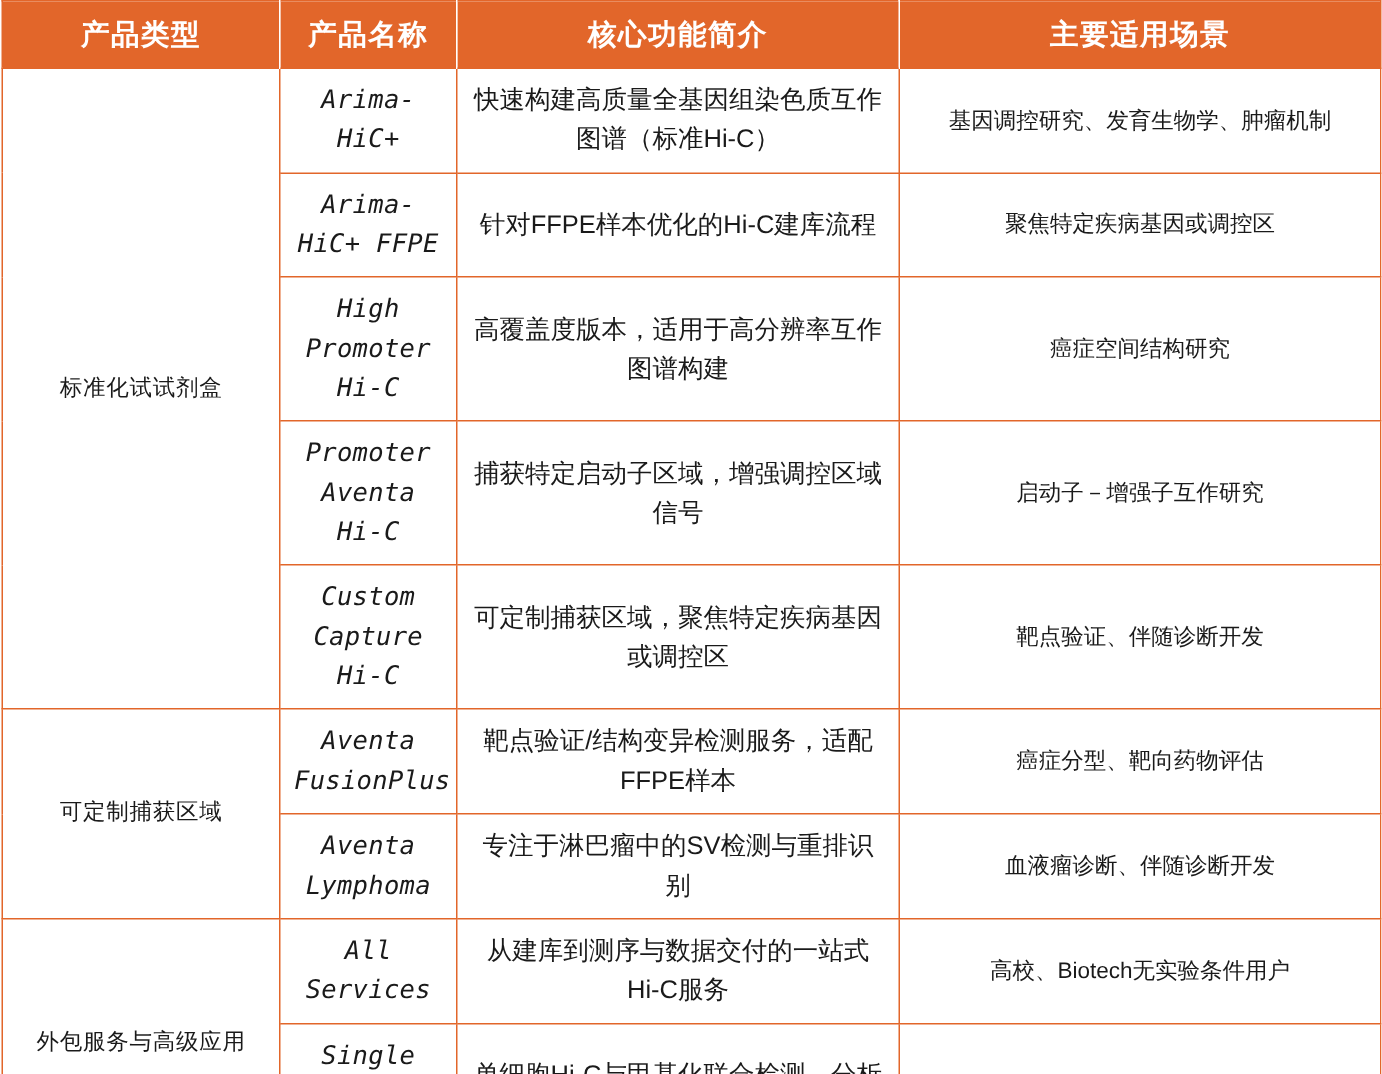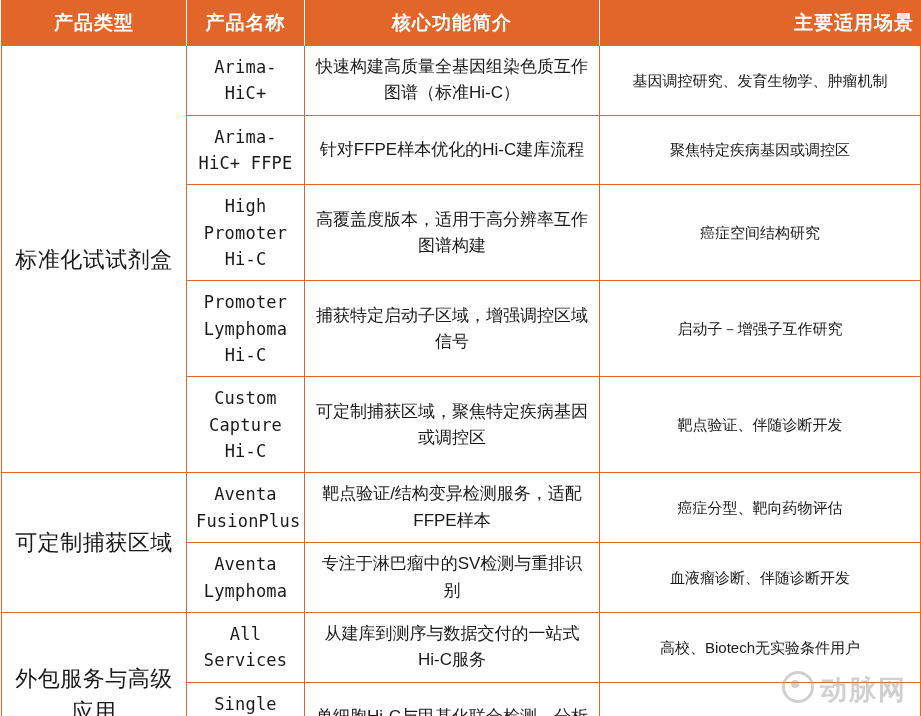--- a/index.html
+++ b/index.html
@@ -39,41 +39,42 @@
     font-weight: bold;
     font-size: 19px;
     letter-spacing: 1px;
     padding: 9px 6px;
     border-right: 1px solid #ffffff;
     text-align: center;
     vertical-align: middle;
     height: 34px;
     box-sizing: border-box;
   }
-  thead th:last-child { border-right: none; text-align: right; }
+  thead th:last-child { border-right: none; }
 
   tbody td {
     border: 1px solid #e2662a;
     text-align: center;
     vertical-align: middle;
     padding: 8px 9px;
     font-size: 17px;
     line-height: 1.5;
     box-sizing: border-box;
     background: #ffffff;
   }
   td.cat {
-    font-size: 22px;
+    font-size: 15px;
     letter-spacing: 0.5px;
   }
   td.name {
     font-family: "DejaVu Sans Mono", monospace;
     font-size: 17px;
     line-height: 1.55;
     letter-spacing: 0.2px;
+    font-style: italic;
   }
   td.desc {
     text-align: center;
     font-size: 17px;
     line-height: 1.55;
   }
   td.scene {
     font-size: 15px;
     line-height: 1.55;
   }
@@ -140,21 +141,21 @@
         <td class="name">Arima-HiC+ FFPE</td>
         <td class="desc">针对FFPE样本优化的Hi-C建库流程</td>
         <td class="scene">聚焦特定疾病基因或调控区</td>
       </tr>
       <tr>
         <td class="name">High Promoter Hi-C</td>
         <td class="desc">高覆盖度版本，适用于高分辨率互作图谱构建</td>
         <td class="scene">癌症空间结构研究</td>
       </tr>
       <tr>
-        <td class="name">Promoter Lymphoma Hi-C</td>
+        <td class="name">Promoter Aventa Hi-C</td>
         <td class="desc">捕获特定启动子区域，增强调控区域信号</td>
         <td class="scene">启动子－增强子互作研究</td>
       </tr>
       <tr>
         <td class="name">Custom Capture Hi-C</td>
         <td class="desc">可定制捕获区域，聚焦特定疾病基因或调控区</td>
         <td class="scene">靶点验证、伴随诊断开发</td>
       </tr>
 
       <tr>
@@ -176,16 +177,13 @@
         <td class="scene">高校、Biotech无实验条件用户</td>
       </tr>
       <tr>
         <td class="name">Single Cell Methyl-3C</td>
         <td class="desc">单细胞Hi-C与甲基化联合检测，分析空间结构与表观调控关系</td>
         <td class="scene">多组学融合研究、单细胞转录调控分析</td>
       </tr>
     </tbody>
   </table>
 
-  <div class="watermark">
-    <span class="wm-mark"></span><span>动脉网</span>
-  </div>
 </div>
 
 </body></html>

